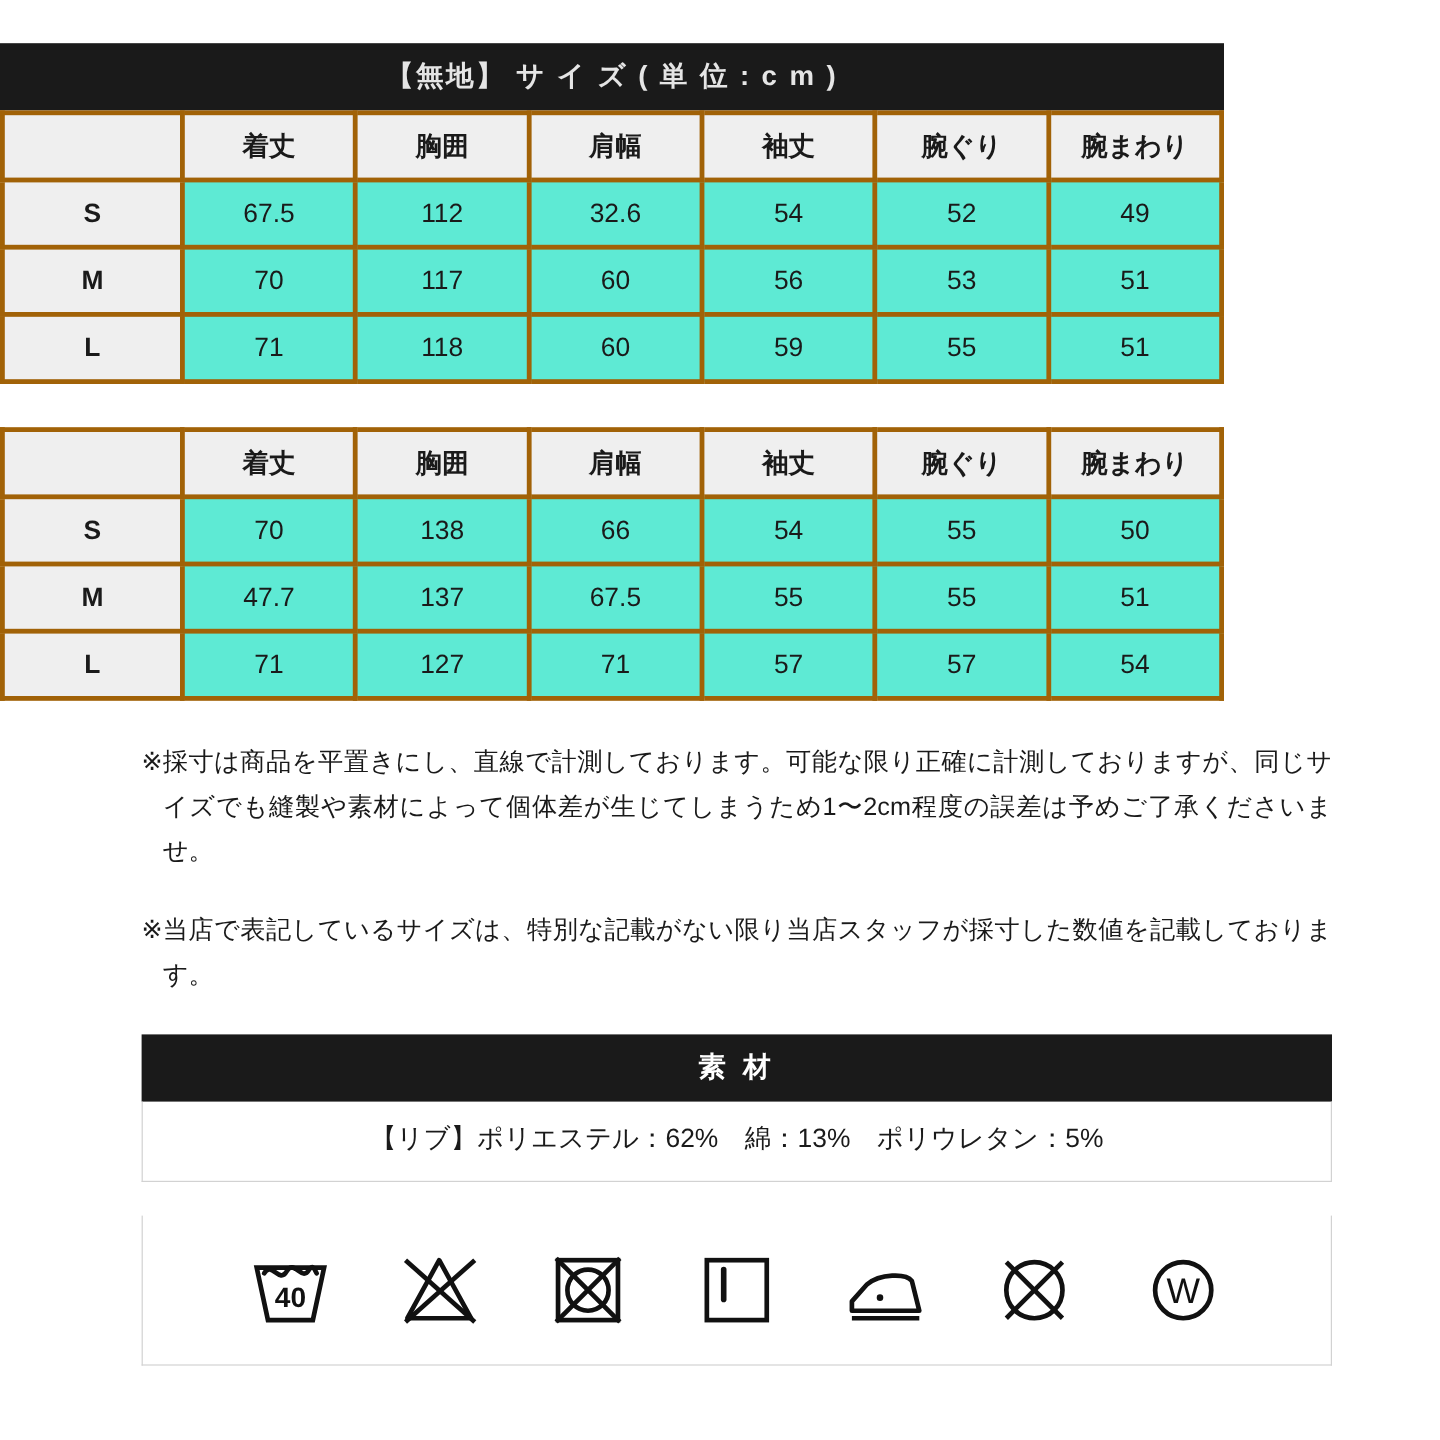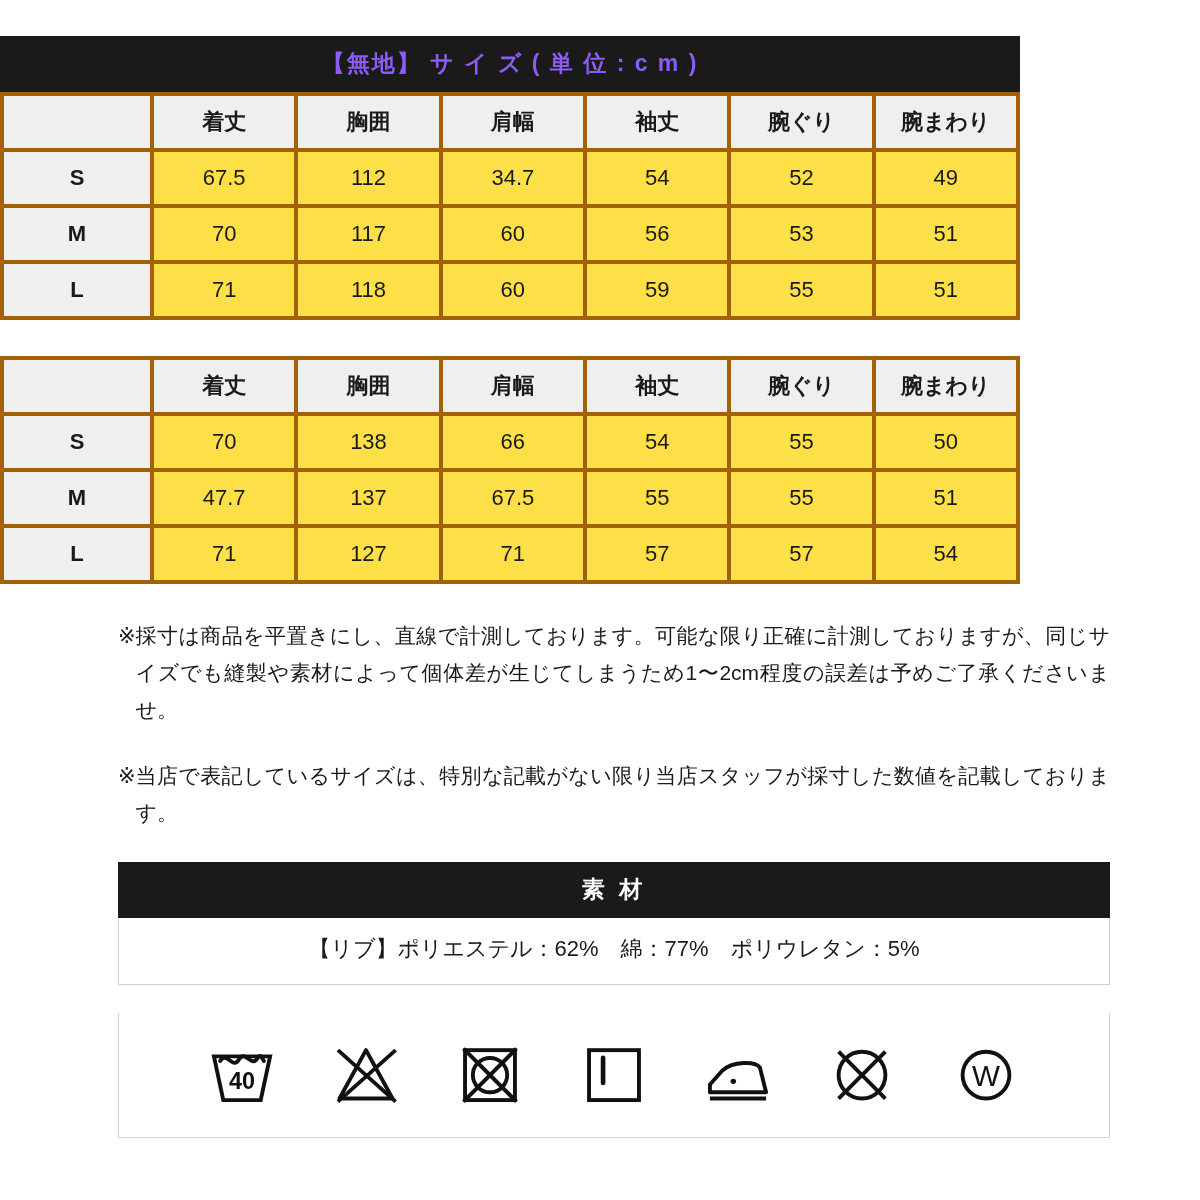--- a/index.html
+++ b/index.html
@@ -21,21 +21,21 @@
 
   
   .size-table {
     width: 1020px;
     border-collapse: collapse;
     table-layout: fixed;
     margin-top: 36px;
   }
   .size-table caption {
     background: #1a1a1a;
-    color: #8b5cf6;
+    color: #e5e5e5;
     font-size: 23px;
     font-weight: bold;
     letter-spacing: 2px;
     padding: 12px 0 13px;
     caption-side: top;
   }
   .size-table th, .size-table td {
     border: 4px solid #a16207;
     text-align: center;
     font-size: 22px;
@@ -49,21 +49,21 @@
   }
   .size-table thead th.corner {
     background: #efefef;
   }
   .size-table tbody th {
     background: #efefef;
     width: 150px;
     font-size: 22px;
   }
   .size-table tbody td {
-    background: #fde047;
+    background: #5eead4;
     font-weight: normal;
     font-size: 22px;
   }
   .col-size { width: 150px; }
 
   
   .notes {
     width: 1020px;
     margin: 34px auto 0;
     font-size: 21px;
@@ -143,21 +143,21 @@
         <th>袖丈</th>
         <th>腕ぐり</th>
         <th>腕まわり</th>
       </tr>
     </thead>
     <tbody>
       <tr>
         <th>S</th>
         <td>67.5</td>
         <td>112</td>
-        <td>34.7</td>
+        <td>32.6</td>
         <td>54</td>
         <td>52</td>
         <td>49</td>
       </tr>
       <tr>
         <th>M</th>
         <td>70</td>
         <td>117</td>
         <td>60</td>
         <td>56</td>
@@ -226,21 +226,21 @@
     </div>
     <div class="note">
       <span class="note-mark">※</span>
       <span class="note-body">当店で表記しているサイズは、特別な記載がない限り当店スタッフが採寸した数値を記載しております。</span>
     </div>
   </div>
 
   <div class="block">
     <div class="block-head">素 材</div>
     <div class="block-body">
-      <div class="material-line">【リブ】ポリエステル：62%　綿：77%　ポリウレタン：5%</div>
+      <div class="material-line">【リブ】ポリエステル：62%　綿：13%　ポリウレタン：5%</div>
     </div>
   </div>
 
   <div class="block wash-wrap">
     <div class="wash-body">
 
       <svg class="wash-icon" viewBox="0 0 100 100">
         <path d="M14 30 L86 30 L74 86 L26 86 Z" fill="none" stroke="#111" stroke-width="5"></path>
         <path d="M22 36 C30 22, 38 48, 46 34 C54 20, 62 46, 70 32 C74 26, 76 32, 78 36" fill="none" stroke="#111" stroke-width="5" stroke-linecap="round"></path>
         <text x="50" y="72" text-anchor="middle" font-size="30" font-weight="bold" font-family="Liberation Sans, sans-serif" fill="#111">40</text>

